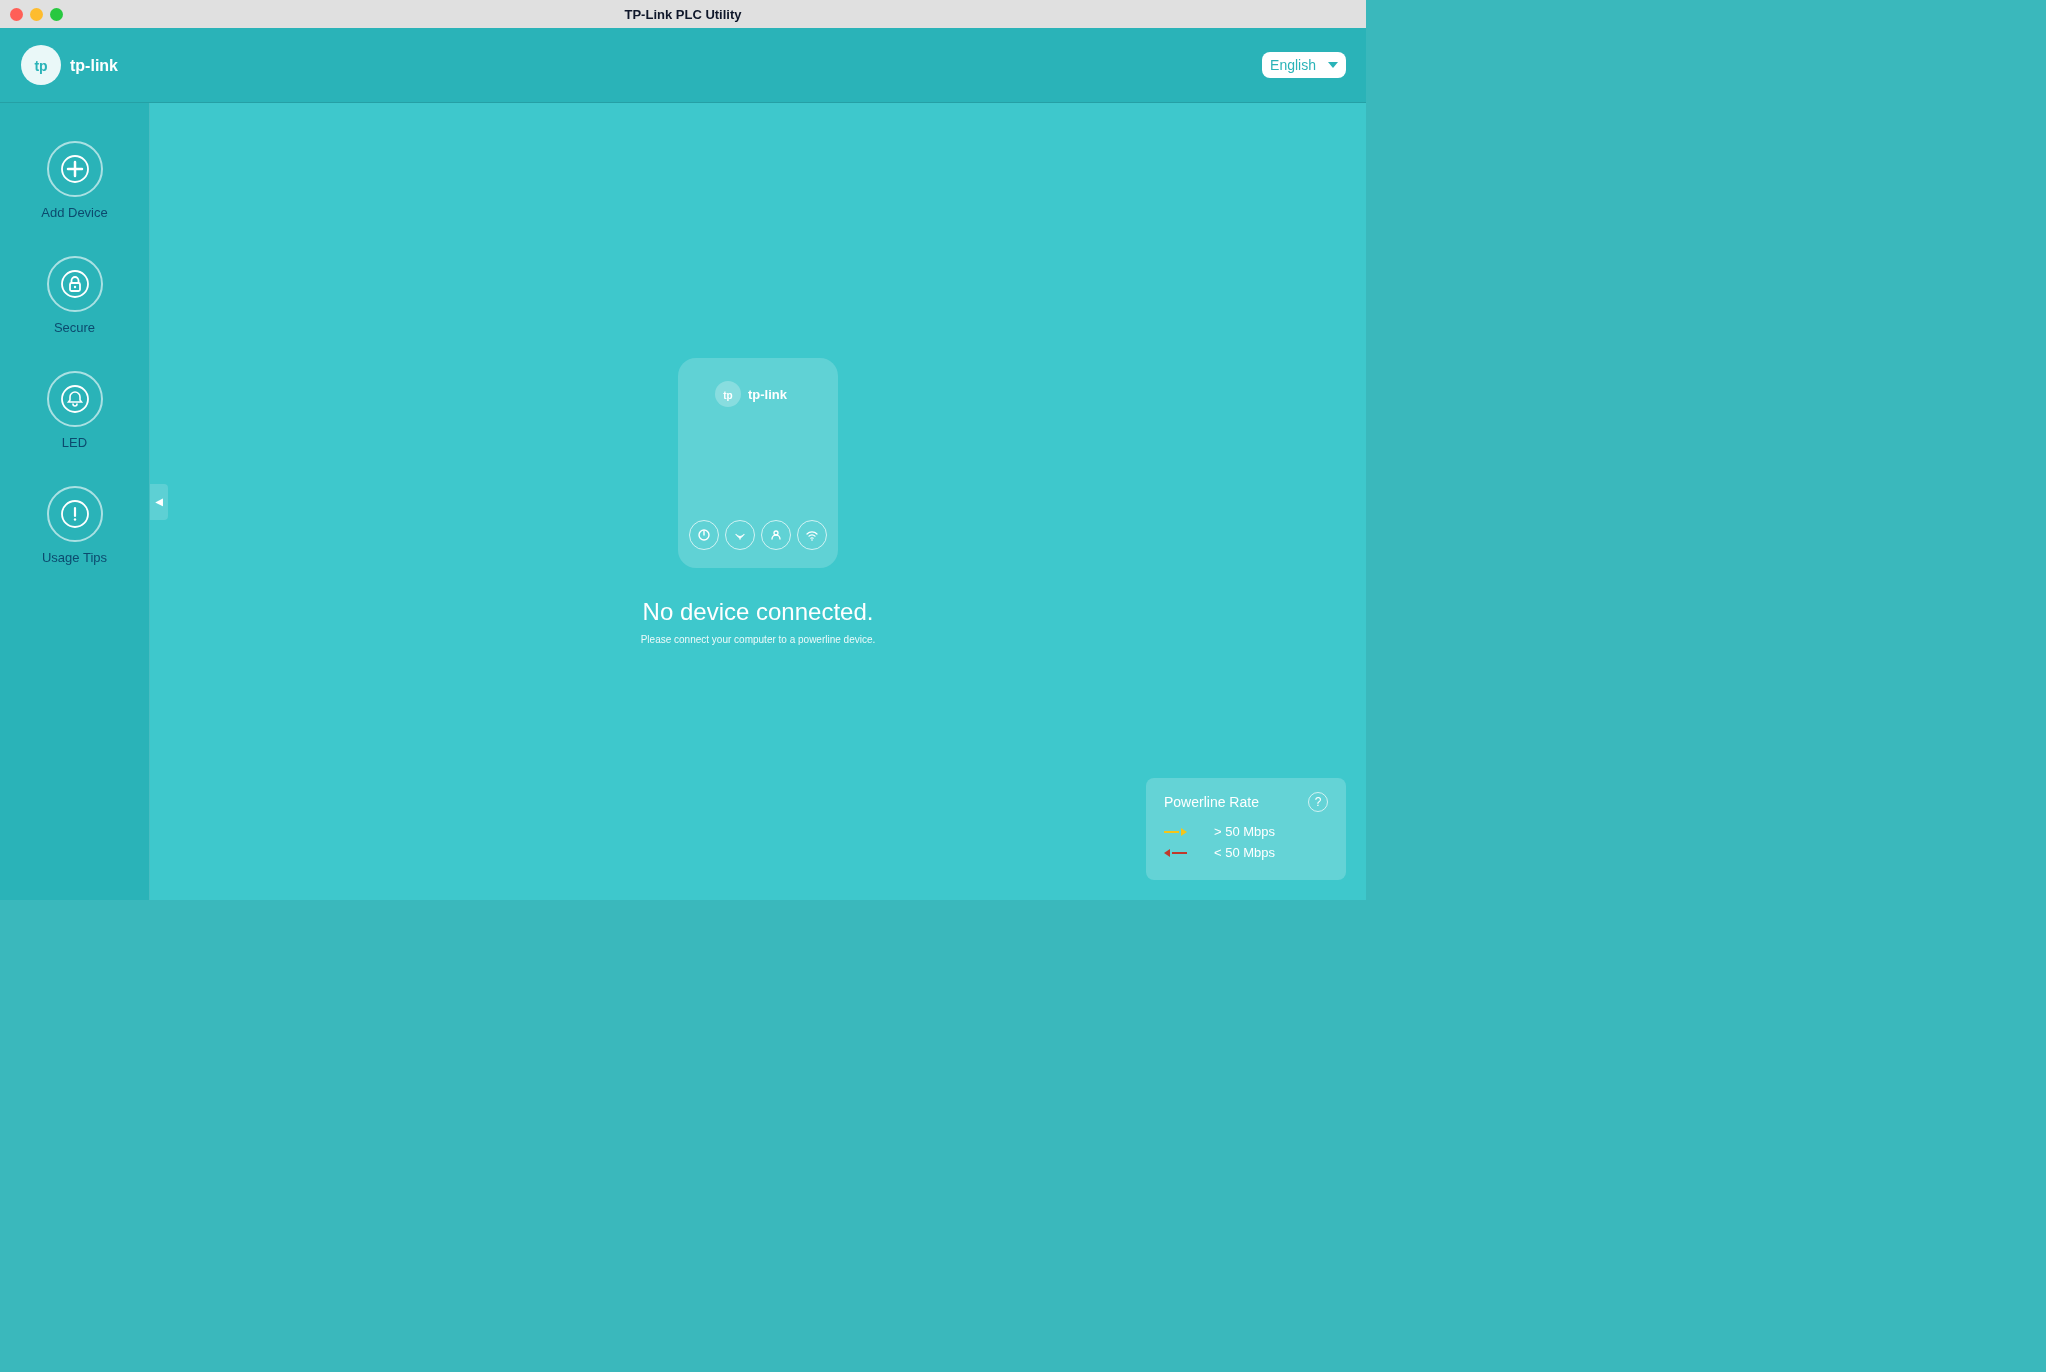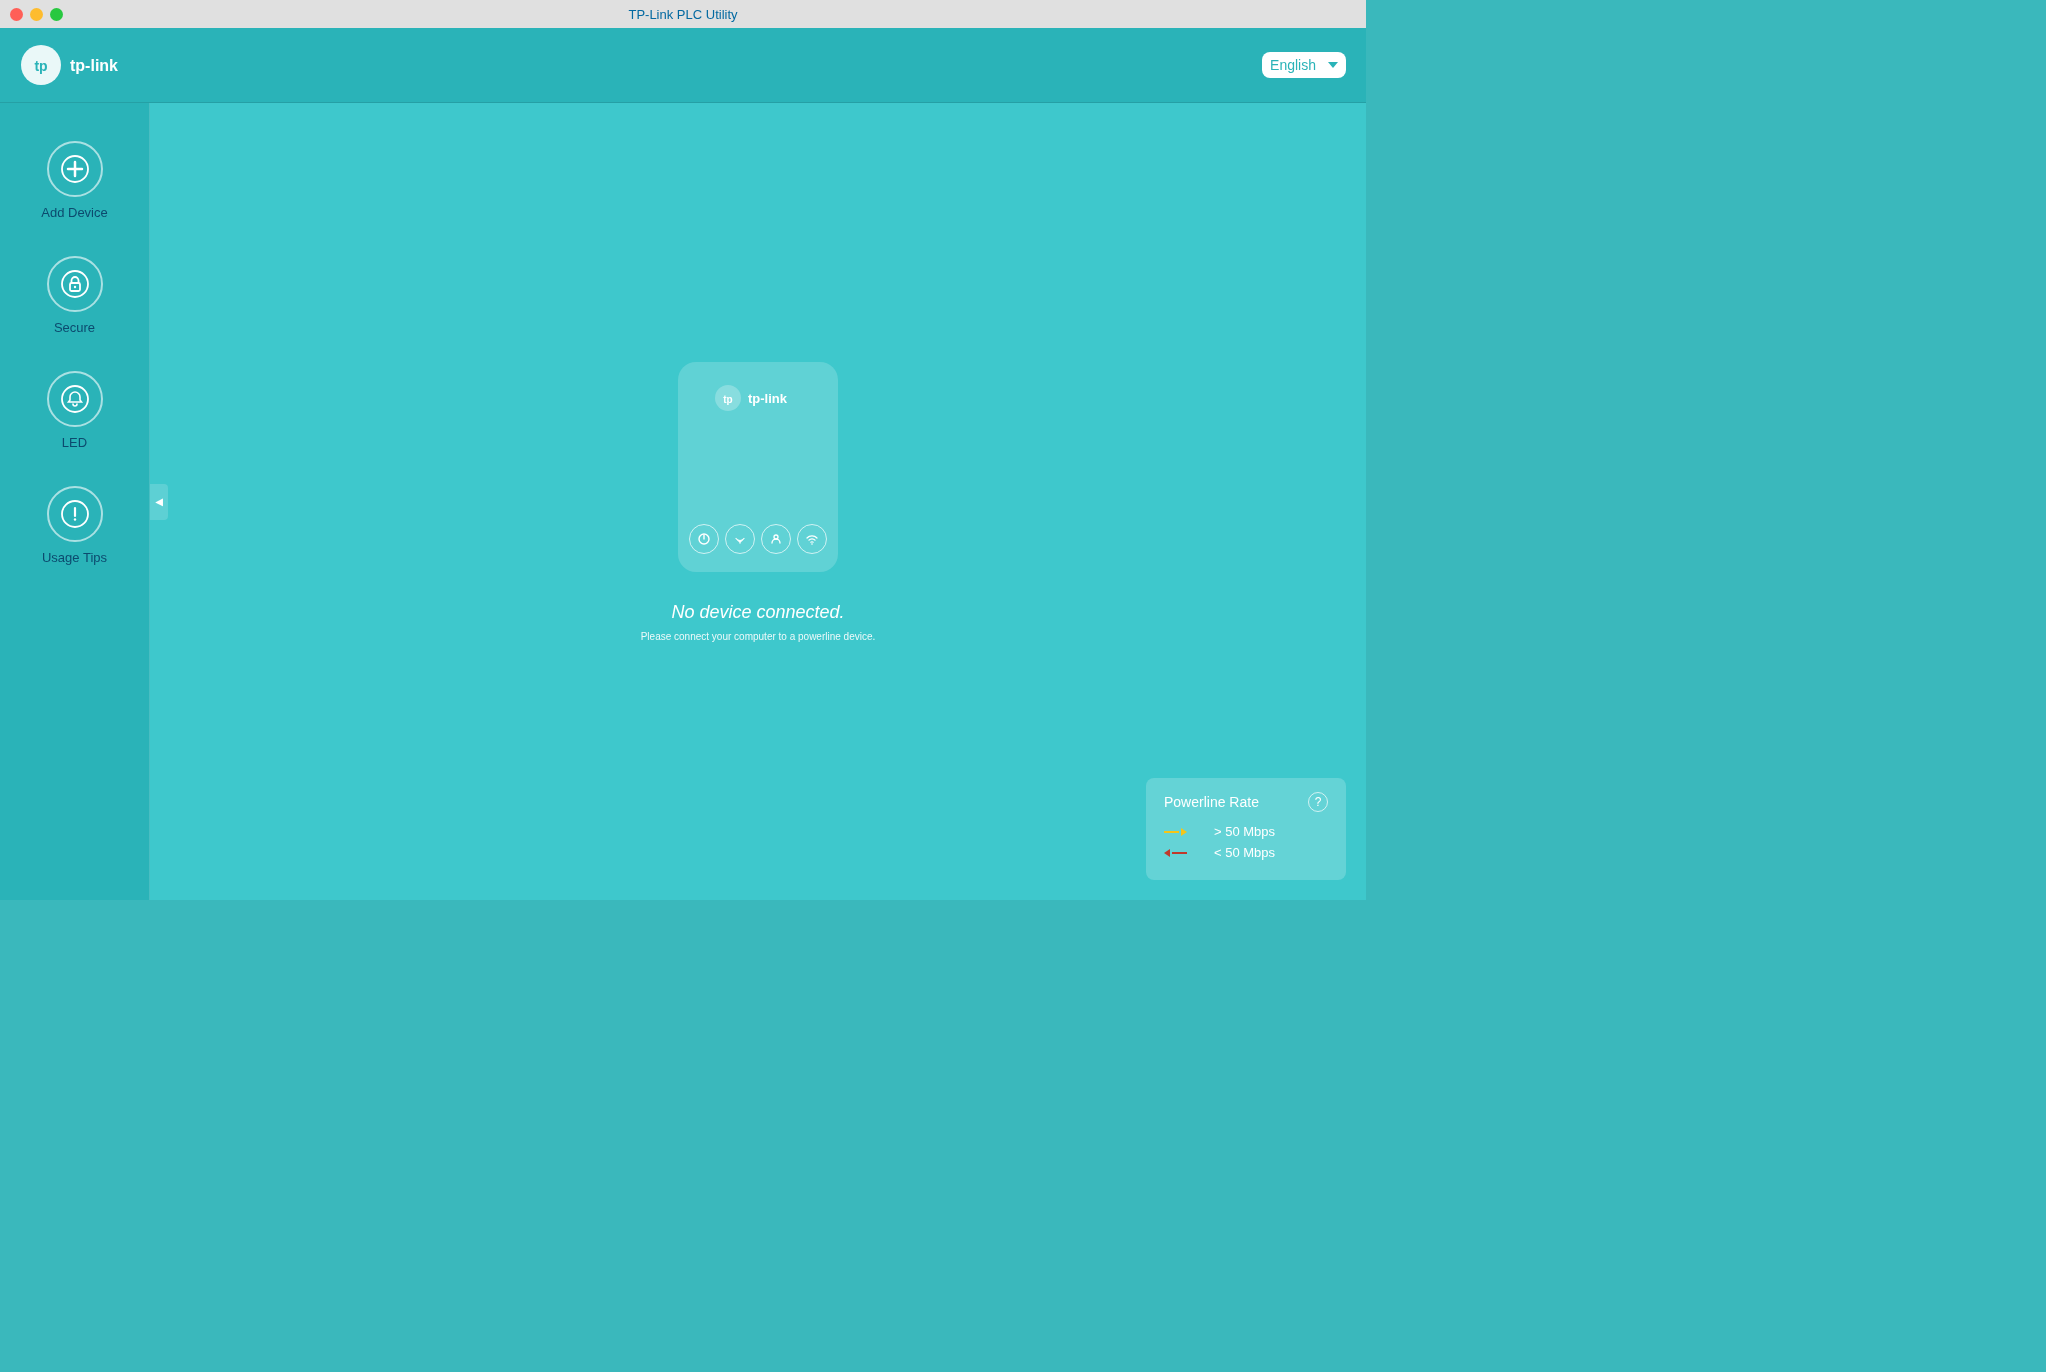--- a/index.html
+++ b/index.html
@@ -19,22 +19,22 @@
       height: 28px;
       background: #e0e0e0;
       display: flex;
       align-items: center;
       justify-content: center;
       position: relative;
     }
 
     .titlebar-title {
       font-size: 13px;
-      color: #0369a1;
-      font-weight: 400;
+      color: #0f172a;
+      font-weight: 700;
     }
 
     .window-controls {
       position: absolute;
       left: 10px;
       display: flex;
       gap: 7px;
       align-items: center;
     }
 
@@ -211,25 +211,24 @@
       display: flex;
       align-items: center;
       justify-content: center;
       color: white;
       font-size: 13px;
     }
 
     
     .status-title {
       color: white;
-      font-size: 18px;
+      font-size: 24px;
       font-weight: 500;
       margin-bottom: 8px;
       text-align: center;
-      font-style: italic;
     }
 
     .status-subtitle {
       color: white;
       font-size: 10px;
       font-weight: 300;
       text-align: center;
       opacity: 0.9;
     }
 

